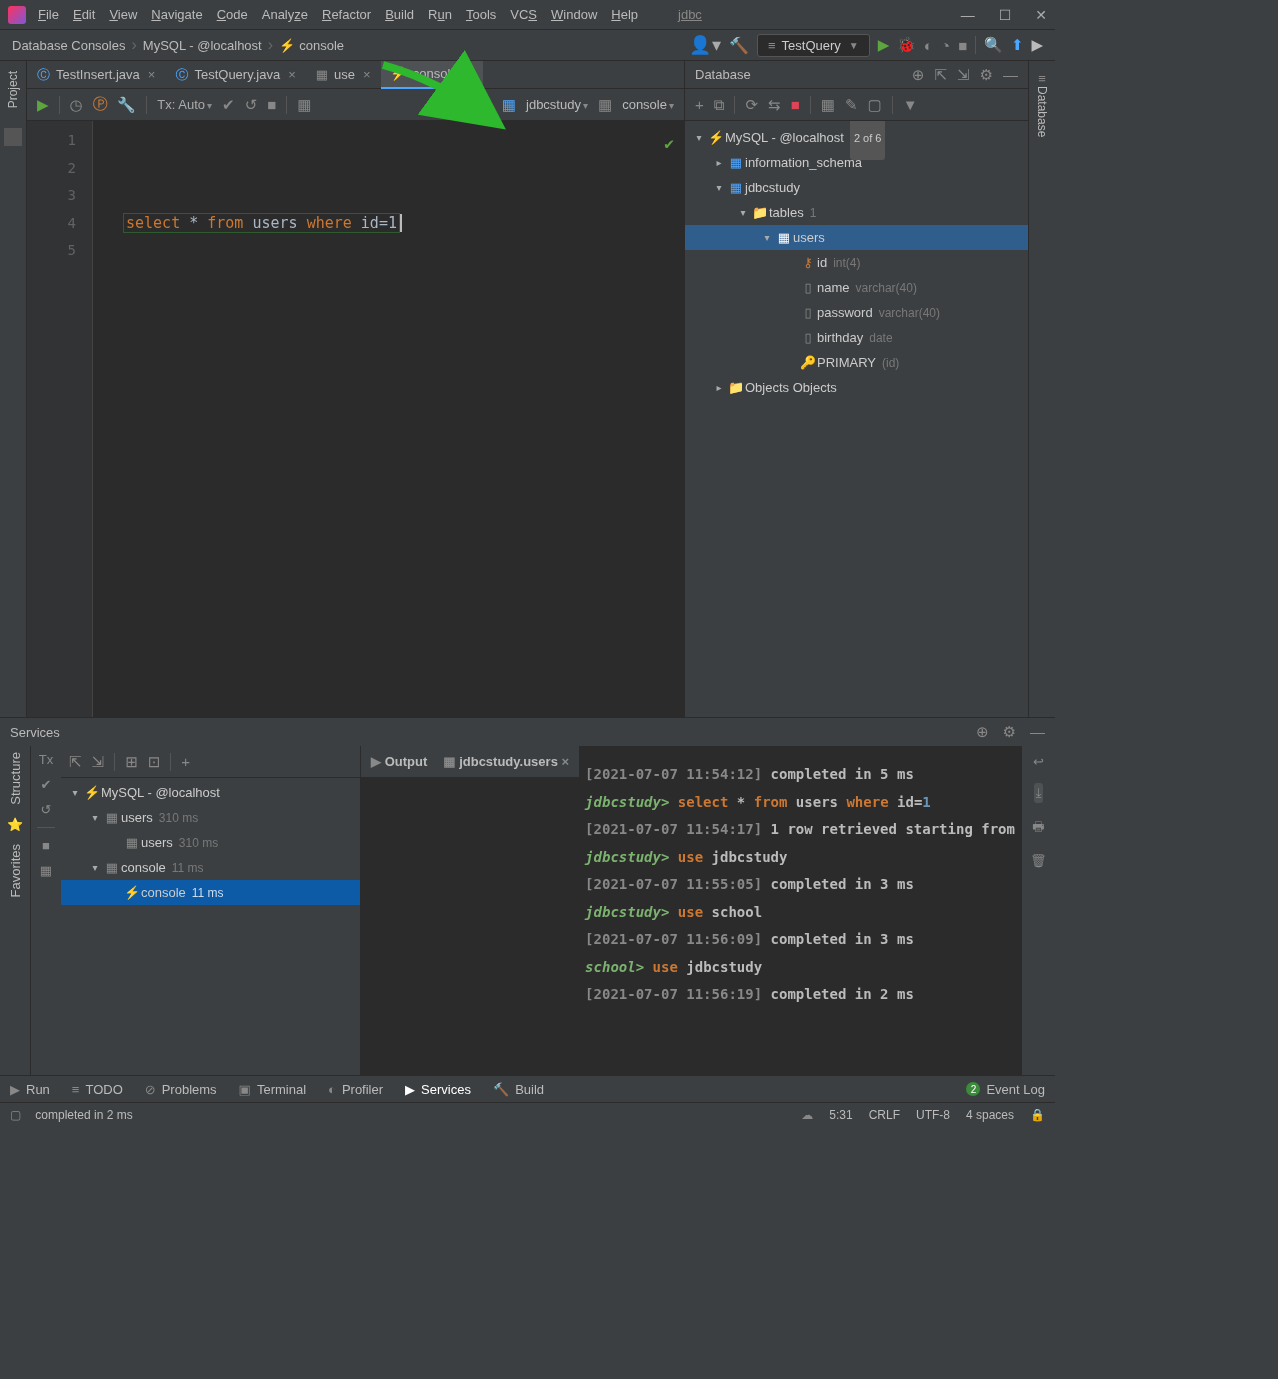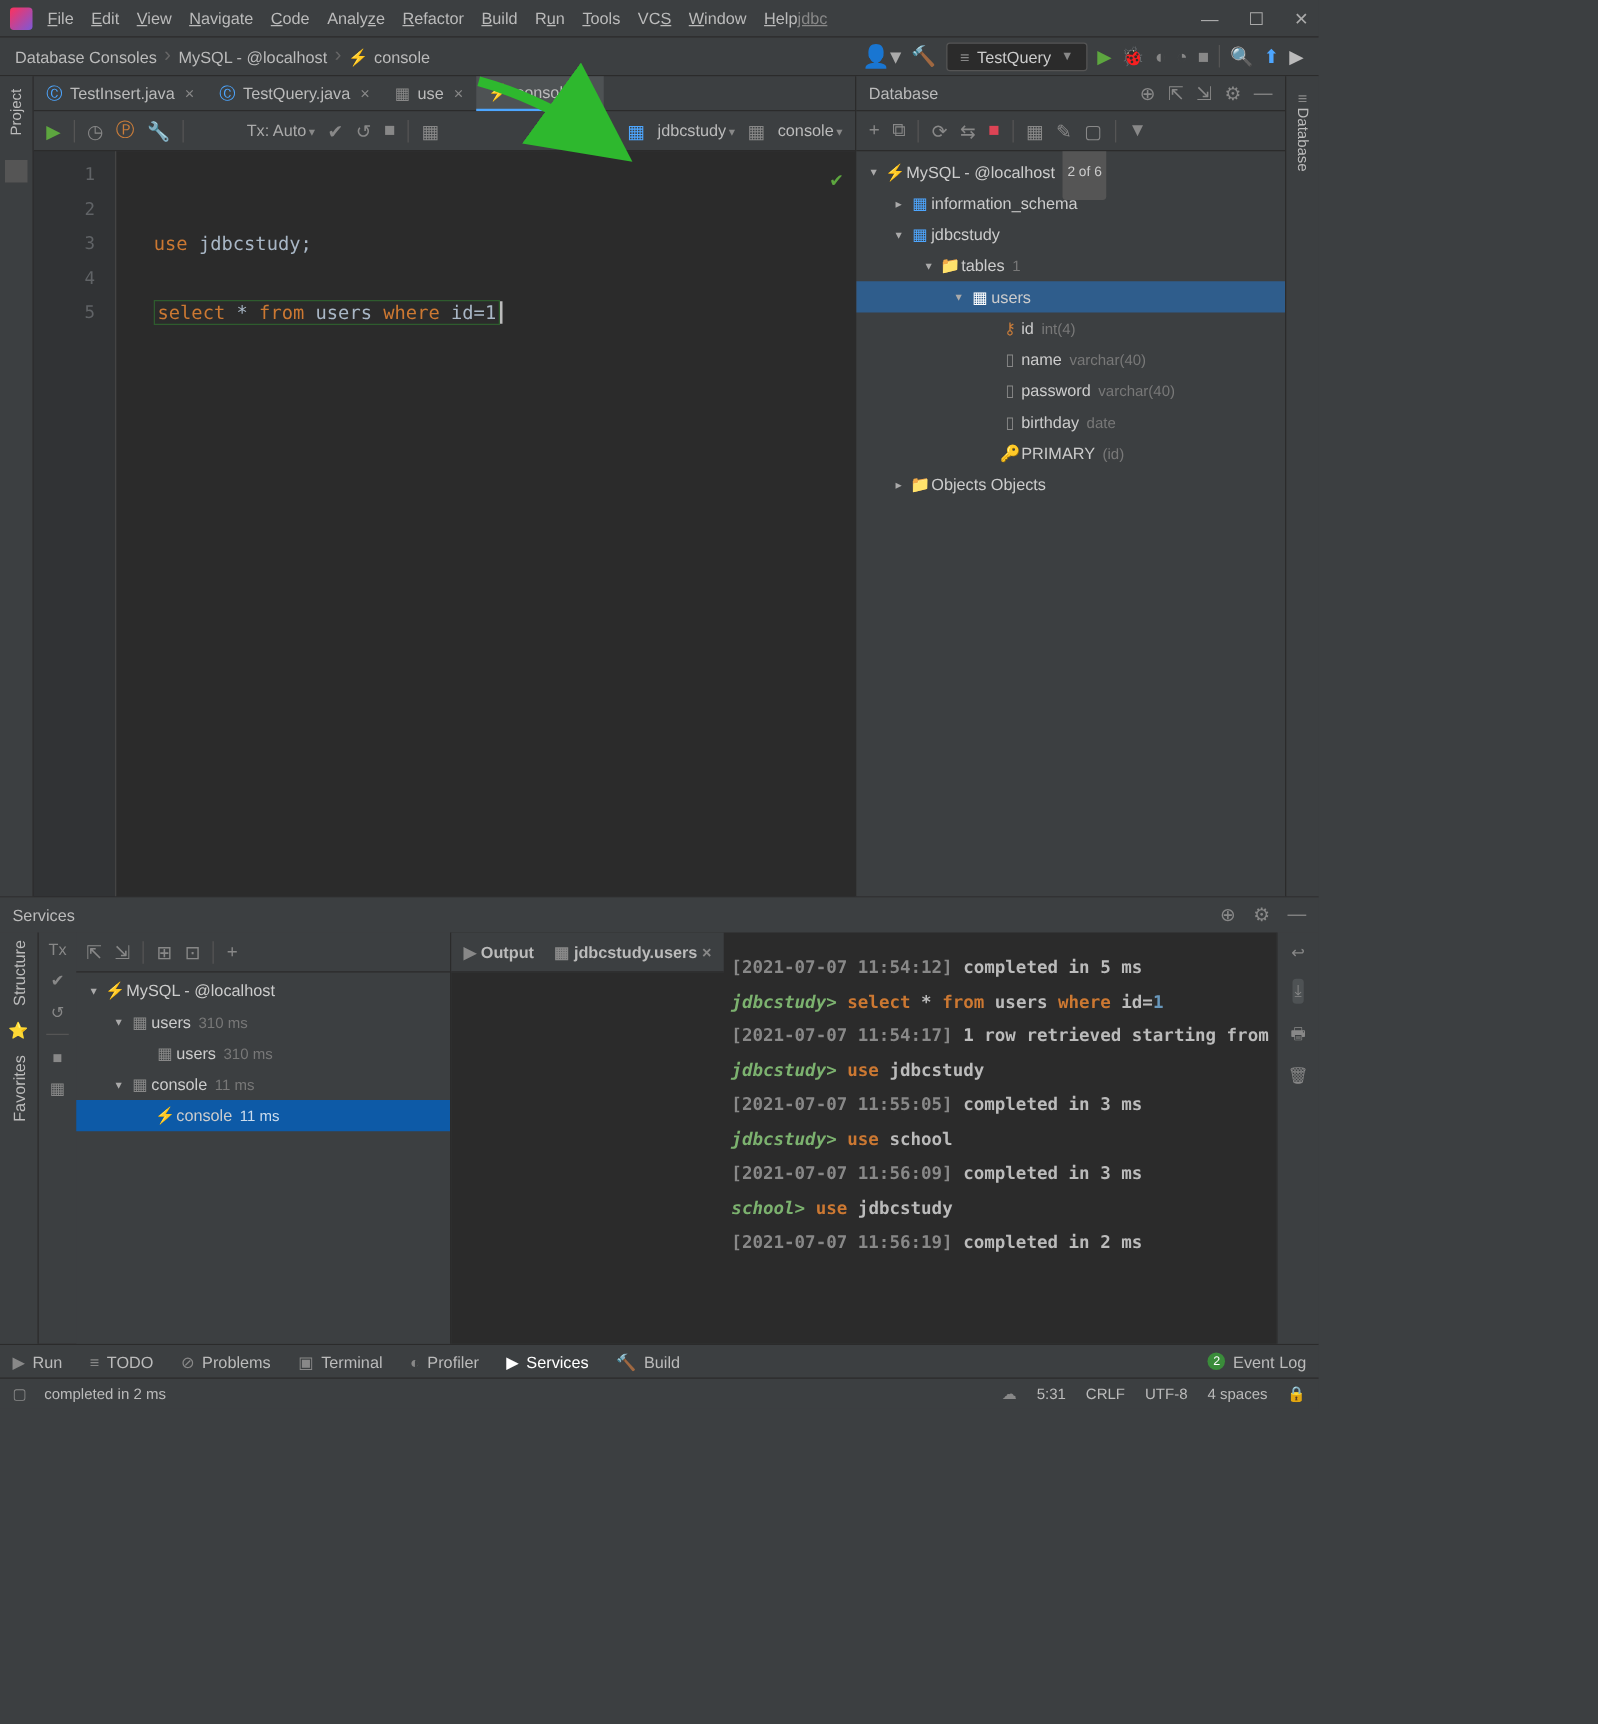--- a/index.html
+++ b/index.html
@@ -2,21 +2,21 @@
 <html><head>
 <meta charset="utf-8">
 <style>
 * { margin: 0; padding: 0; box-sizing: border-box; }
 body { background: #3c3f41; color: #bbb; font-family: -apple-system, 'Segoe UI', sans-serif; font-size: 13px; width: 1055px; height: 1139px; overflow: hidden; position: relative; }
 .titlebar { height: 30px; background: #3c3f41; display: flex; align-items: center; padding: 0 8px; border-bottom: 1px solid #2b2b2b; }
 .app-logo { width: 18px; height: 18px; background: linear-gradient(135deg, #fe315d, #7c59d8); border-radius: 3px; margin-right: 12px; }
 .menu { display: flex; gap: 14px; }
 .menu span { cursor: pointer; }
 .menu span .u { text-decoration: underline; }
-.title-text { color: #888; text-decoration: underline; }
+.title-text { margin-left: 40px; color: #888; text-decoration: underline; }
 .winbtns { margin-left: auto; display: flex; gap: 24px; color: #aaa; font-size: 14px; }
 .breadcrumb { height: 31px; display: flex; align-items: center; padding: 0 12px; border-bottom: 1px solid #2b2b2b; }
 .bc-item { color: #bbb; }
 .bc-sep { color: #666; margin: 0 6px; font-size: 16px; }
 .bc-icon { color: #4da6ff; margin-right: 4px; }
 .bc-right { margin-left: auto; display: flex; align-items: center; gap: 8px; }
 .avatar { color: #aaa; font-size: 18px; }
 .hammer { color: #5da63f; font-size: 16px; }
 .run-config { background: #2b2b2b; border: 1px solid #555; padding: 3px 10px; border-radius: 3px; display: flex; align-items: center; gap: 6px; color:#ccc; }
 .ic { font-size: 15px; }
@@ -29,21 +29,21 @@
 .left-rail { width: 27px; background: #3c3f41; border-right: 1px solid #2b2b2b; display: flex; flex-direction: column; align-items: center; padding-top: 10px; gap: 20px; }
 .left-rail .vtxt { writing-mode: vertical-rl; transform: rotate(180deg); font-size: 12px; color: #bbb; }
 .left-rail .fold { width: 18px; height: 18px; background: #555; }
 .editor-area { flex: 1; display: flex; flex-direction: column; background: #2b2b2b; min-width: 0; }
 .tabs { display: flex; background: #3c3f41; height: 28px; align-items: center; border-bottom: 1px solid #2b2b2b; }
 .tab { padding: 0 10px; height: 28px; display: flex; align-items: center; gap: 6px; color: #bbb; cursor: pointer; }
 .tab.active { background: #4e5254; border-bottom: 2px solid #4da6ff; }
 .tab .close { color: #888; margin-left: 2px; }
 .editor-toolbar { height: 32px; background: #3c3f41; display: flex; align-items: center; padding: 0 10px; gap: 10px; border-bottom: 1px solid #2b2b2b; }
 .sep-v { width: 1px; height: 18px; background: #555; }
-.tx { color: #aaa; margin-left: 40px; }
+.tx { color: #aaa; }
 .drop { color: #888; font-size: 10px; margin-left: 2px; }
 .editor-body { display: flex; flex: 1; position: relative; }
 .gutter { width: 66px; background: #313335; color: #606366; text-align: right; padding: 6px 16px 0 0; font-family: 'Consolas', monospace; font-size: 14px; line-height: 27.5px; border-right: 1px solid #444; }
 .code { flex: 1; padding: 6px 0 0 30px; font-family: 'Consolas', monospace; font-size: 15px; line-height: 27.5px; color: #a9b7c6; position: relative; }
 .kw { color: #cc7832; }
 .sel-box { border: 1px solid #2e5c2e; padding: 0 2px; }
 .inspection { position: absolute; top: 9px; right: 10px; color: #5da63f; font-size: 16px; }
 .cursor { border-right: 2px solid #bbb; animation: blink 1s infinite; }
 @keyframes blink { 50% { opacity: 0; } }
 .right-rail { width: 27px; background: #3c3f41; border-left: 1px solid #2b2b2b; display: flex; flex-direction: column; align-items: center; padding-top: 10px; }
@@ -200,21 +200,20 @@
       <div class="gutter">
         <div>1</div>
             <div>2</div>
             <div>3</div>
             <div>4</div>
             <div>5</div>
       </div>
       <div class="code">
 <div>&nbsp;</div>
 <div>&nbsp;</div>
-<div><span class="kw">use</span><span>  jdbcstudy;</span></div>
 <div>&nbsp;</div>
 <div><span class="sel-box"><span class="kw">select</span> <span>*</span> <span class="kw">from</span> <span>users</span> <span class="kw">where</span> <span>id</span><span>=</span><span>1</span></span><span class="cursor"></span></div>
         <span class="inspection">✔</span>
       </div>
     </div>
   </div>
 
   <div class="db-panel">
     <div class="db-header">
       <span>Database</span>

